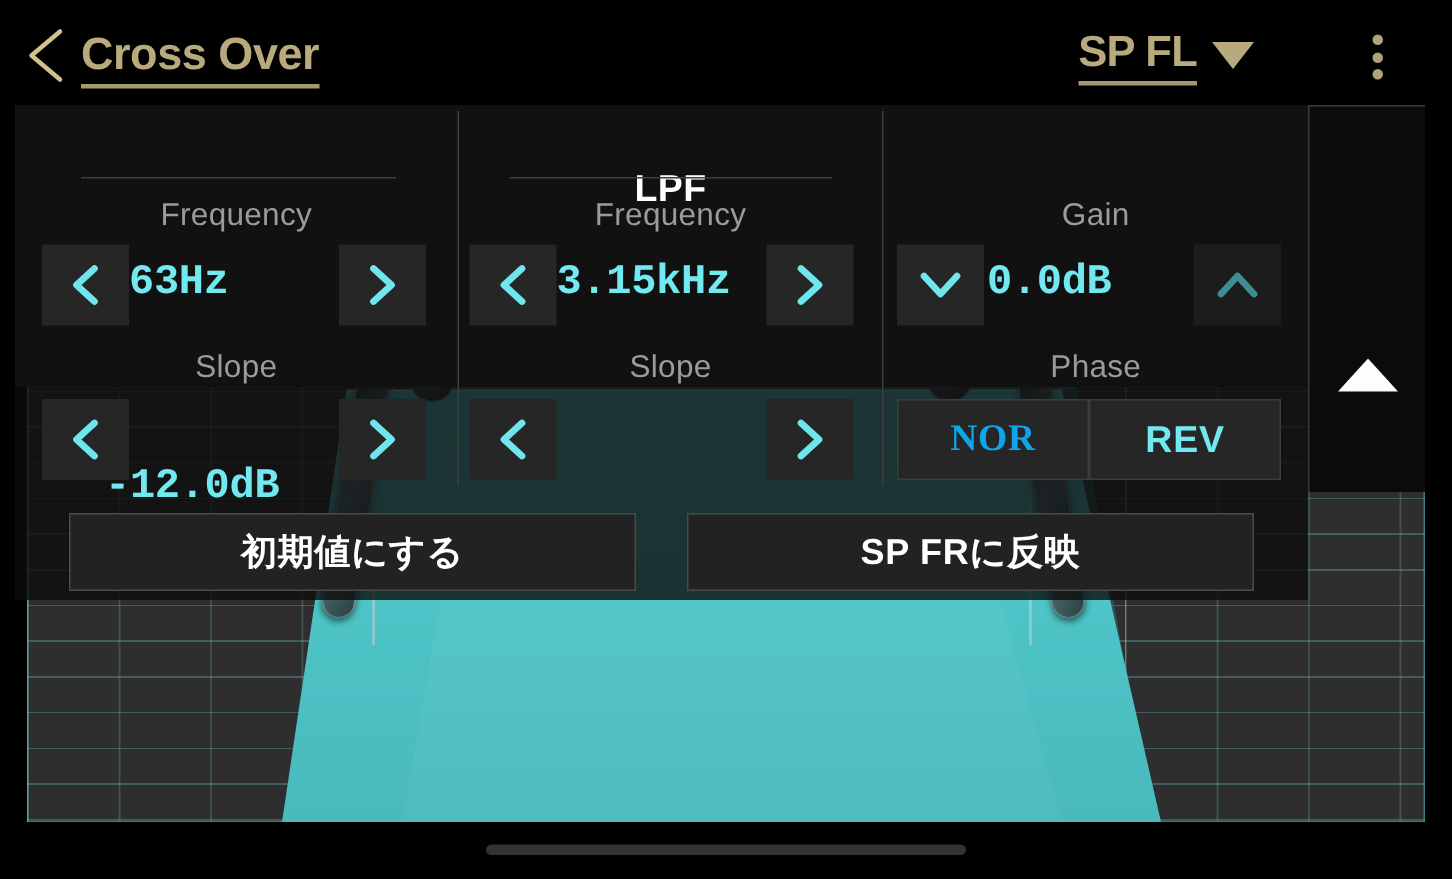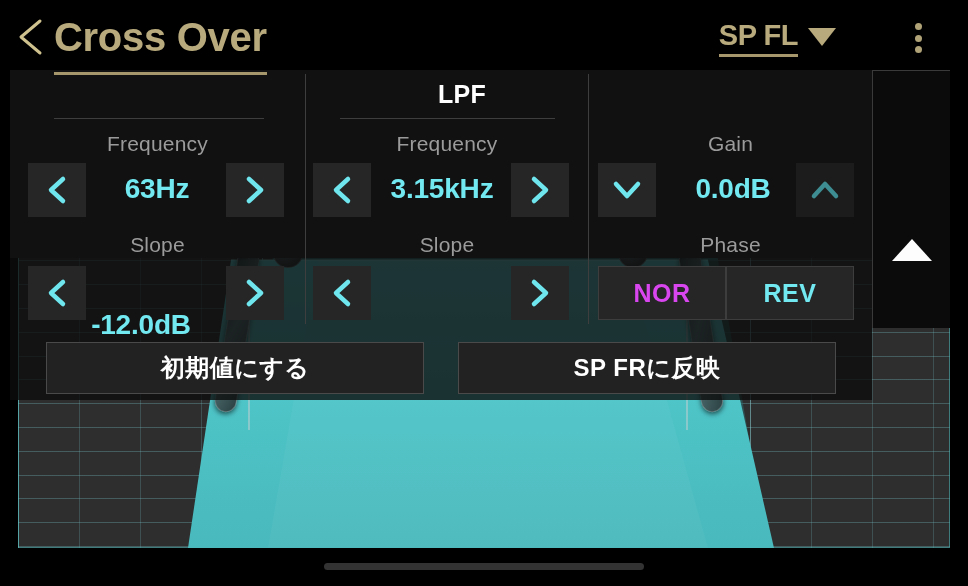--- a/index.html
+++ b/index.html
@@ -17,24 +17,24 @@
     background: #000;
   }
   #back-btn {
     position: absolute; left: 10px; top: 16px;
     width: 42px; height: 42px;
     display: flex; align-items: center; justify-content: center;
   }
   #back-btn svg { display:block; }
   #title {
     position: absolute; left: 54px; top: 20px;
-    font-size: 40px; font-weight: 700; color: #b8aa7c;
+    font-size: 30px; font-weight: 700; color: #b8aa7c;
     letter-spacing: -0.3px;
     border-bottom: 3px solid #a6986c;
-    padding-bottom: 18px; line-height: 34px;
+    padding-bottom: 2px; line-height: 34px;
   }
   #sp-select {
     position: absolute; right: 130px; top: 19px;
     display: flex; align-items: center; gap: 8px;
   }
   #sp-label {
     font-size: 29px; font-weight: 700; color: #b8aa7c;
     border-bottom: 3px solid #a6986c; padding-bottom: 2px;
     line-height: 33px; letter-spacing: -0.5px;
   }
@@ -143,37 +143,37 @@
     position: absolute; top: 48px; height: 1px; background: #3e3e3e;
   }
   .field-label {
     position: absolute;
     font-size: 21px; color: #9b9b9b; text-align: center;
     letter-spacing: 0.2px;
   }
   .value {
     position: absolute;
     font-size: 28px; font-weight: 600; color: #72e8f0;
-    text-align: center; letter-spacing: -0.2px;
+    letter-spacing: -0.2px; font-family: Liberation Mono, monospace;
   }
   .stepbtn {
     position: absolute; width: 58px; height: 54px;
     background: #262626;
     display: flex; align-items: center; justify-content: center;
   }
   .stepbtn.dim { background: #1c1c1c; }
 
   .togbtn {
     position: absolute; width: 128px; height: 54px;
     background: #262626; border: 1px solid #3d3d3d;
     display: flex; align-items: center; justify-content: center;
     font-size: 25px; font-weight: 600; letter-spacing: 0.5px;
   }
   .togbtn.on  { color: #72e8f0; }
-  .togbtn.off { color: #d946ef; }
+  .togbtn.off { color: #0ea5e9; font-family: Liberation Serif, serif; }
 
   .actionbtn {
     position: absolute; height: 52px;
     background: #222222; border: 1px solid #4a4a4a;
     display: flex; align-items: center; justify-content: center;
     color: #ffffff; font-size: 24px; font-weight: 700;
     letter-spacing: 0.5px;
   }
 
   
@@ -263,21 +263,21 @@
         <polyline points="19,4 7,15 19,26" fill="none" stroke="#6fe6ee" stroke-width="4.5" stroke-linecap="round" stroke-linejoin="round"></polyline>
       </svg>
     </div>
     <div class="value" style="left:60px; top:206px; width:142px;margin-top:33px;">-12.0dB</div>
     <div class="stepbtn" style="left:216px; top:196px;">
       <svg width="26" height="30" viewBox="0 0 26 30">
         <polyline points="7,4 19,15 7,26" fill="none" stroke="#6fe6ee" stroke-width="4.5" stroke-linecap="round" stroke-linejoin="round"></polyline>
       </svg>
     </div>
 
-    <div class="sec-title" style="left:311px; width:282px;">LPF</div>
+    <div class="sec-title" style="left:296px; width:282px;margin-top:32px;">LPF</div>
     <div class="sec-underline" style="left:330px; width:215px;"></div>
 
     <div class="field-label" style="left:296px; top:62px; width:282px;">Frequency</div>
     <div class="stepbtn" style="left:303px; top:93px;">
       <svg width="26" height="30" viewBox="0 0 26 30">
         <polyline points="19,4 7,15 19,26" fill="none" stroke="#6fe6ee" stroke-width="4.5" stroke-linecap="round" stroke-linejoin="round"></polyline>
       </svg>
     </div>
     <div class="value" style="left:361px; top:103px; width:142px;">3.15kHz</div>
     <div class="stepbtn" style="left:501px; top:93px;">

